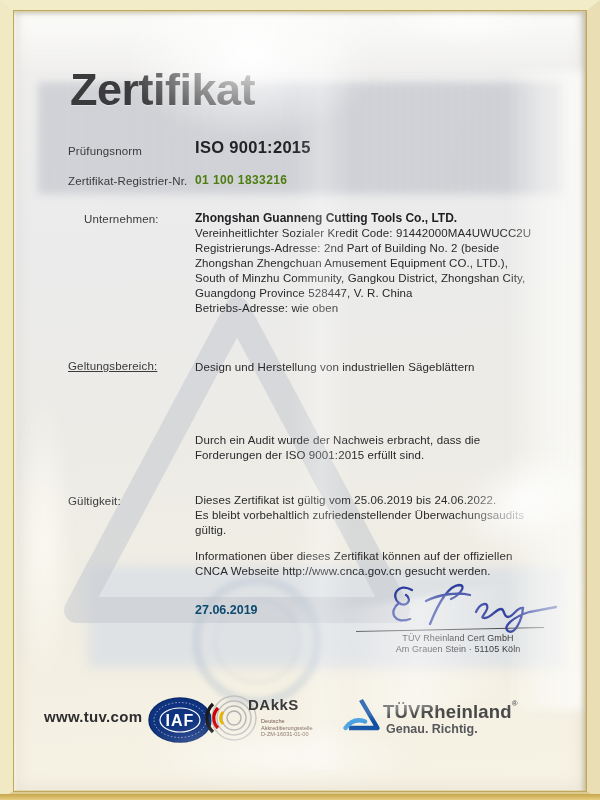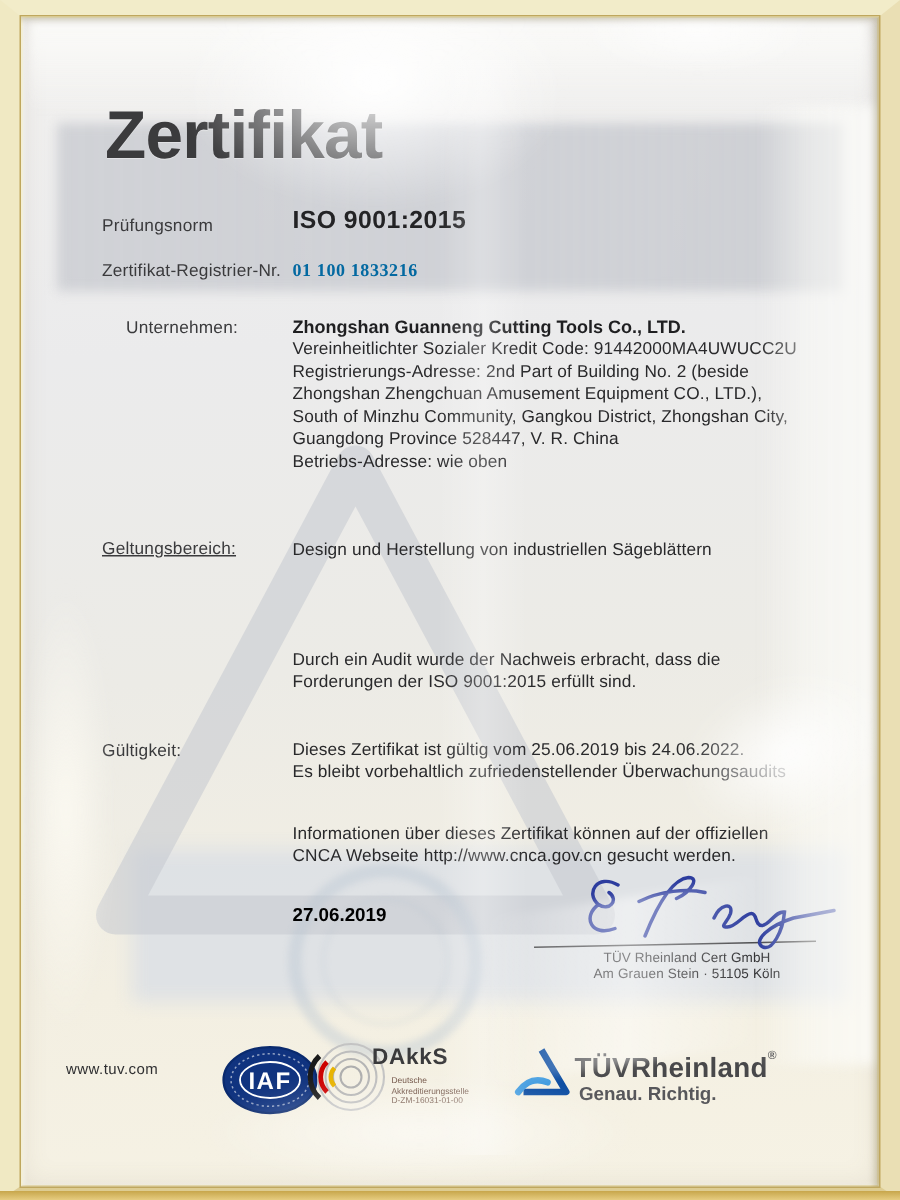--- a/index.html
+++ b/index.html
@@ -52,34 +52,34 @@
     border:1.5px solid #bfa75e;box-shadow:inset -3px 2px 4px rgba(110,92,40,.28), inset 2px -1px 3px rgba(255,255,250,.5);}
   .frame-glint{position:absolute;left:0;right:0;bottom:0;height:6px;z-index:32;pointer-events:none;
     background:linear-gradient(180deg,#c7a64b,#e6cc80);}
 
   
   .txt{position:absolute;z-index:10;color:#2c2c2e;}
   .title{left:70px;top:64px;font-size:45px;font-weight:700;letter-spacing:-.5px;color:#3b3b3d;
     text-shadow:0 1px 0 rgba(255,255,255,.35);}
   .label{font-size:11.5px;color:#3a3a3c;letter-spacing:.15px;}
   .val-iso{left:195px;top:138px;font-size:16.5px;font-weight:700;letter-spacing:.3px;color:#232325;}
-  .val-reg{left:195px;top:173px;font-size:12px;font-weight:700;letter-spacing:.4px;color:#0369a1;font-family:Liberation Serif, serif;}
+  .val-reg{left:195px;top:173px;font-size:12px;font-weight:700;letter-spacing:.4px;color:#4d7c0f;}
   .body-sm{font-size:11.5px;line-height:15px;color:#29292b;letter-spacing:.1px;}
   .company{font-size:12px;font-weight:700;line-height:15px;color:#1f1f21;}
-  .date{left:195px;top:603px;font-size:12.5px;font-weight:700;color:#000000;}
+  .date{left:195px;top:603px;font-size:12.5px;font-weight:700;color:#0c4a6e;}
 
   
   .sig-svg{position:absolute;left:386px;top:578px;z-index:12;}
   .sig-line{position:absolute;left:356px;top:629px;width:188px;height:1.3px;background:#4a4a4c;
     transform:rotate(-1.2deg);z-index:11;}
   .issuer{position:absolute;left:370px;top:633px;width:176px;text-align:center;z-index:10;
     font-size:9px;line-height:11px;color:#2e2e30;letter-spacing:.1px;}
 
   
-  .website{left:44px;top:708px;font-size:10px;font-weight:400;letter-spacing:.3px;color:#2f2f31;}
+  .website{left:44px;top:708px;font-size:15px;font-weight:700;letter-spacing:.3px;color:#2f2f31;}
   .logo{position:absolute;z-index:10;}
   .iaf{left:147px;top:696px;}
   .dakks{left:204px;top:694px;width:130px;}
   .dakks-name{position:absolute;left:44px;top:2px;font-size:15px;font-weight:700;color:#3a3a3c;letter-spacing:.5px;}
   .dakks-sub{position:absolute;left:57px;top:24px;font-size:5.6px;line-height:6.6px;color:#6d4f41;}
   .tuv-tri{left:341px;top:697px;}
   .brand{left:383px;top:699px;font-size:18.5px;font-weight:700;color:#48484a;letter-spacing:.2px;}
   .brand sup{font-size:8px;vertical-align:12px;}
   .tagline{left:386px;top:722px;font-size:12.5px;font-weight:700;color:#57575b;}
 </style>
@@ -125,20 +125,21 @@
 
   <div class="txt" style="left:195px;top:433px;width:350px;">
     <div class="body-sm">Durch ein Audit wurde der Nachweis erbracht, dass die</div>
     <div class="body-sm">Forderungen der ISO 9001:2015 erfüllt sind.</div>
   </div>
 
   <div class="txt label" style="left:68px;top:495px;">Gültigkeit:</div>
   <div class="txt" style="left:195px;top:493px;width:360px;">
     <div class="body-sm">Dieses Zertifikat ist gültig vom 25.06.2019 bis 24.06.2022.</div>
     <div class="body-sm">Es bleibt vorbehaltlich zufriedenstellender Überwachungsaudits</div>
+    <div class="body-sm">gültig.</div>
   </div>
 
   <div class="txt" style="left:195px;top:549px;width:360px;">
     <div class="body-sm">Informationen über dieses Zertifikat können auf der offiziellen</div>
     <div class="body-sm">CNCA Webseite http://www.cnca.gov.cn gesucht werden.</div>
   </div>
 
   <div class="txt date">27.06.2019</div>
 
   <svg class="sig-svg" width="178" height="58" viewBox="0 0 178 58">

